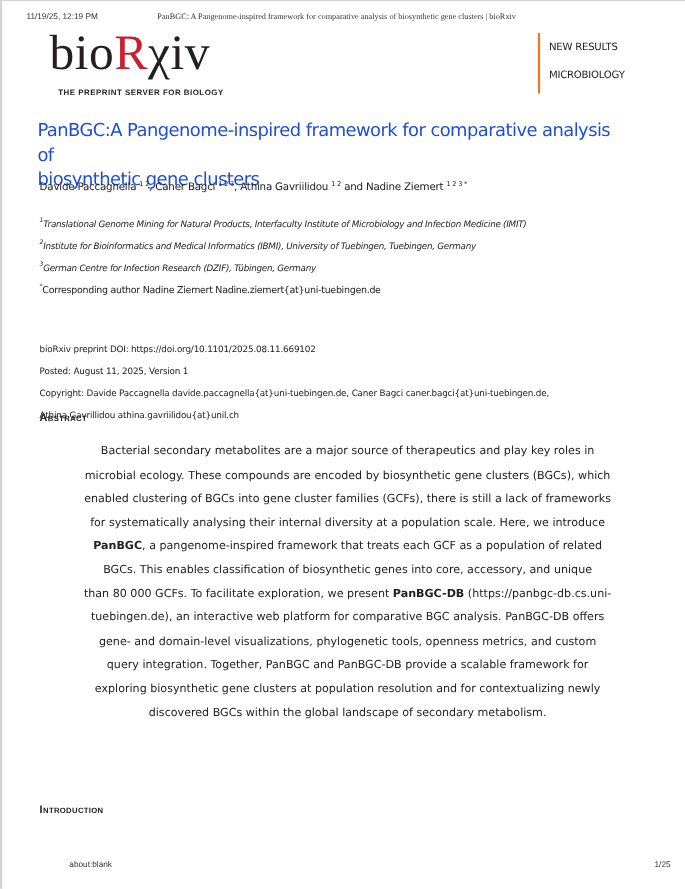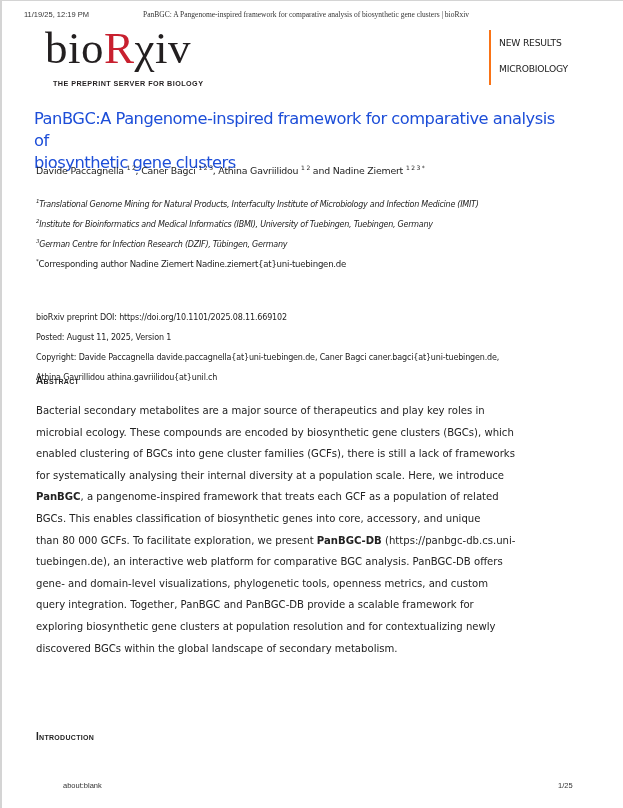--- a/index.html
+++ b/index.html
@@ -161,41 +161,42 @@
       width: 560px;
       font-family: "DejaVu Sans", sans-serif;
       font-size: 10.1px;
       color: #222;
       letter-spacing: 0px;
     }
     .abstract-body .line {
       height: 21.6px;
       line-height: 18px;
       white-space: nowrap;
+      text-align: center;
     }
     .abstract-body b {
       font-weight: bold;
     }
     .print-footer {
       position: absolute;
       top: 780px;
       left: 0;
       width: 623px;
       font-family: "Liberation Sans", sans-serif;
       font-size: 7.5px;
       color: #333;
     }
     .print-footer .url {
       position: absolute;
       left: 22px;
       padding-left: 39px;
     }
     .print-footer .page {
       position: absolute;
-      left: 556px;
+      left: 593px;
     }
   </style>
 </head>
 <body>
 
 <div class="print-header">
   <span class="date">11/19/25, 12:19 PM</span>
   <span class="title">PanBGC: A Pangenome-inspired framework for comparative analysis of biosynthetic gene clusters | bioRxiv</span>
 </div>
 

